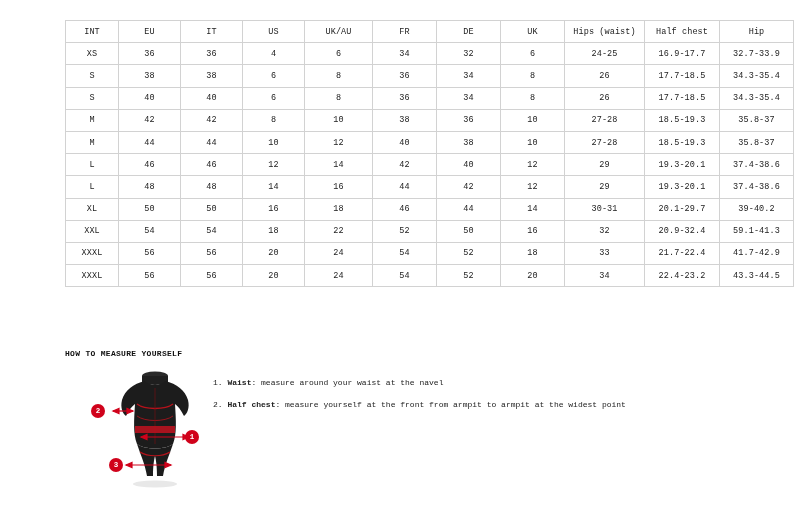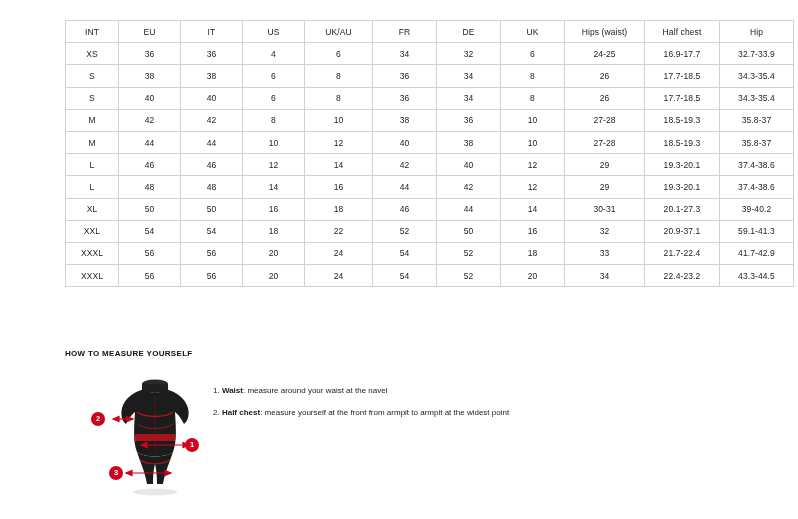--- a/index.html
+++ b/index.html
@@ -12,20 +12,21 @@
     height: 519px;
     font-family: "Liberation Sans", sans-serif;
     color: #1a1a1a;
     position: relative;
     overflow: hidden;
   }
   .page {
     position: relative;
     width: 798px;
     height: 425px;
+    font-family: Liberation Mono, monospace;
   }
   
   .table-wrap {
     position: absolute;
     left: 65px;
     top: 20px;
     width: 668px;
   }
   table.size-table {
     border-collapse: collapse;
@@ -69,21 +70,21 @@
     position: absolute;
     left: 65px;
     top: 349px;
     width: 680px;
   }
   .measure-title {
     font-size: 8px;
     font-weight: bold;
     letter-spacing: 0.3px;
     color: #111;
-    margin-bottom: 14px;
+    margin-bottom: 6px;
   }
   .measure-body {
     position: relative;
     display: flex;
     align-items: flex-start;
   }
   .figure {
     position: relative;
     width: 120px;
     height: 125px;
@@ -249,34 +250,34 @@
         <tr>
           <td>XL</td>
           <td>50</td>
           <td>50</td>
           <td>16</td>
           <td>18</td>
           <td>46</td>
           <td>44</td>
           <td>14</td>
           <td class="lcell">30-31</td>
-          <td class="lcell">20.1-27.3</td>
+          <td class="lcell">20.1-29.7</td>
           <td class="lcell">39-40.2</td>
         </tr>
         <tr>
           <td>XXL</td>
           <td>54</td>
           <td>54</td>
           <td>18</td>
           <td>22</td>
           <td>52</td>
           <td>50</td>
           <td>16</td>
           <td class="lcell">32</td>
-          <td class="lcell">20.9-37.1</td>
+          <td class="lcell">20.9-32.4</td>
           <td class="lcell">59.1-41.3</td>
         </tr>
         <tr>
           <td>XXXL</td>
           <td>56</td>
           <td>56</td>
           <td>20</td>
           <td>24</td>
           <td>54</td>
           <td>52</td>

